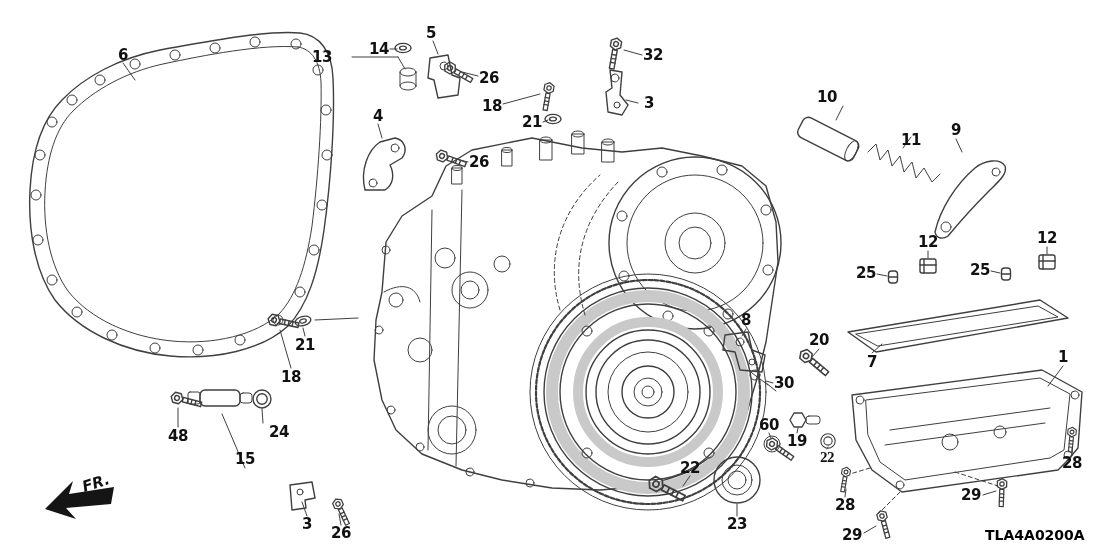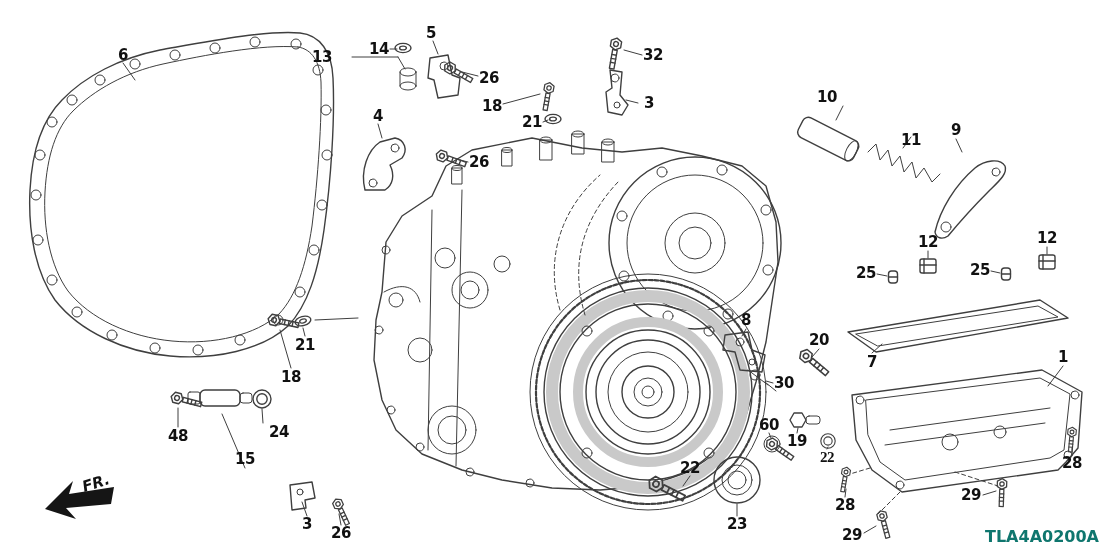--- a/index.html
+++ b/index.html
@@ -16,21 +16,21 @@
   .thick { stroke-width:2.2; }
   .dash { stroke-dasharray:4 3; }
   .shade { stroke:#c9c9c9; }
   .callout {
     position:absolute; transform:translate(-50%,-50%);
     font-size:15px; font-weight:bold; color:var(--label);
     letter-spacing:-0.5px; white-space:nowrap;
   }
   .code {
     position:absolute; left:985px; top:527px;
-    font-size:16px; font-weight:bold; color:#0f766e;
+    font-size:14px; font-weight:bold; color:#000000;
   }
   .fr-label {
     position:absolute; left:82px; top:474px;
     font-size:15px; font-weight:bold; font-style:italic;
     transform:rotate(-18deg); color:#111;
   }
 </style>
 </head>
 <body>
 

